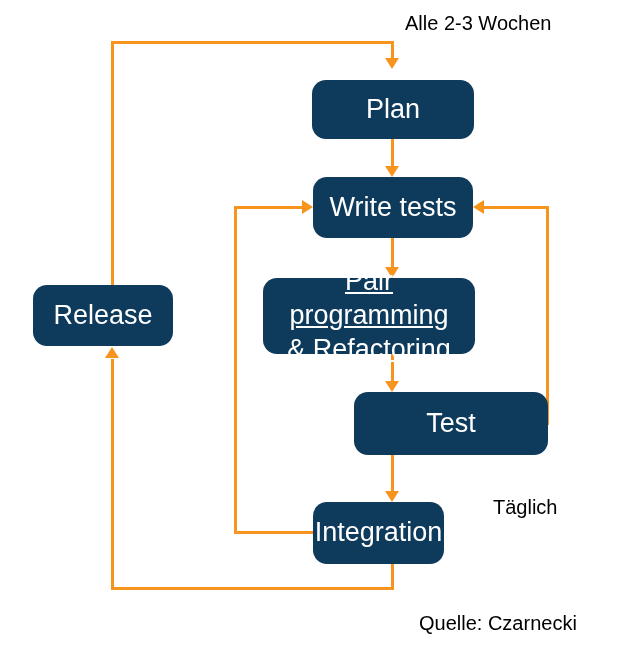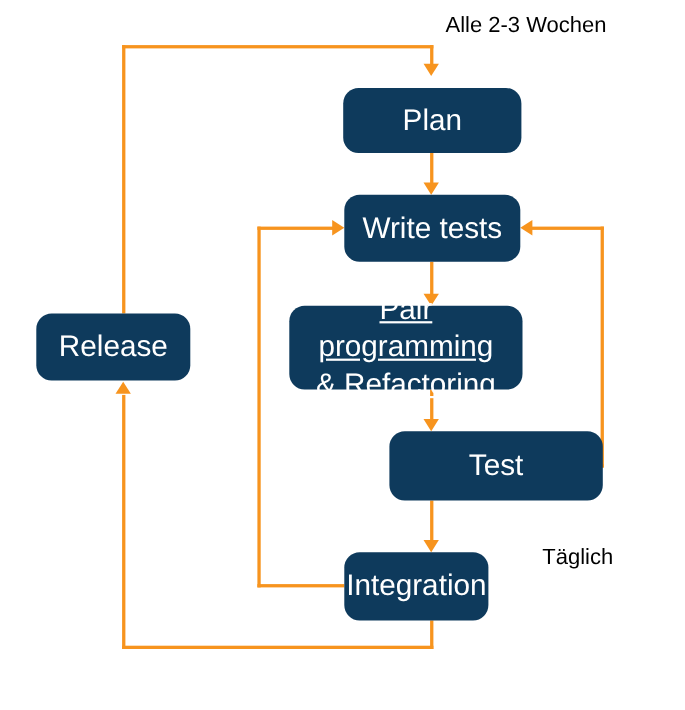--- a/index.html
+++ b/index.html
@@ -90,20 +90,21 @@
   #arr-into-wt-left { left: 302px; top: 200px; }
   #arr-into-release { left: 105px; top: 347px; }
 </style>
 </head>
 <body>
 
 <div class="canvas">
 
   <div class="ann" id="ann-cycle">Alle 2-3 Wochen</div>
   <div class="ann" id="ann-daily">Täglich</div>
+  <div class="ann" id="ann-source">Quelle: Czarnecki</div>
 
   <div class="seg" id="seg-top-left-v"></div>
   <div class="seg" id="seg-top-h"></div>
   <div class="seg" id="seg-top-right-v"></div>
   <div class="arr down" id="arr-into-plan"></div>
 
   <div class="seg" id="seg-plan-wt"></div>
   <div class="arr down" id="arr-into-wt-top"></div>
   <div class="seg" id="seg-wt-pair"></div>
   <div class="arr down" id="arr-into-pair"></div>

